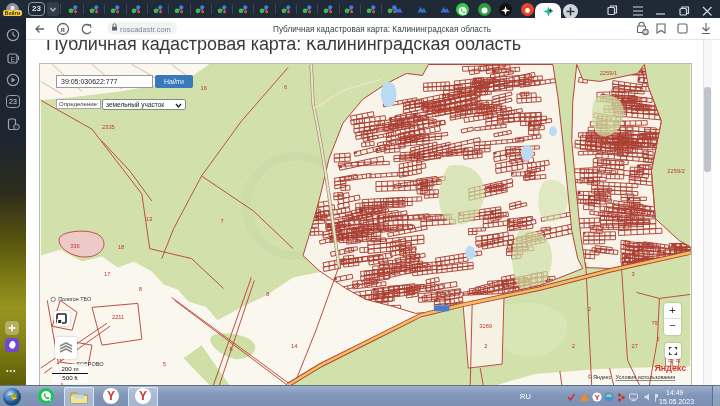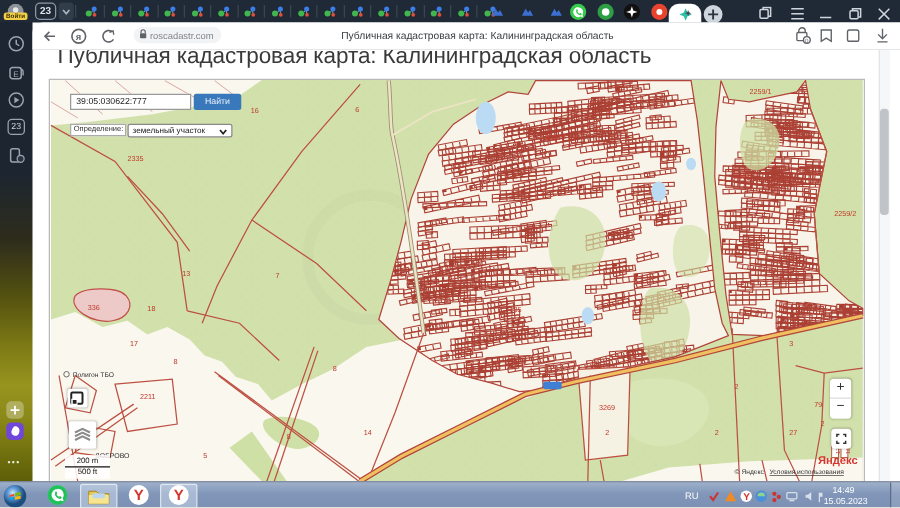--- a/index.html
+++ b/index.html
@@ -1187,21 +1187,21 @@
   <div class="tbn hl" style="left:64px"></div>
   <svg style="position:absolute;left:70px;top:3px" width="18" height="16">
         <path d="M1 4 h6 l2 2 h8 v8 h-16 Z" fill="#e8c84f" stroke="#a8861c" stroke-width="0.8"></path>
         <path d="M1 7 h16 v7 h-16 Z" fill="#f7e48e"></path>
         <rect x="4" y="5.5" width="10" height="4" rx="1" fill="#bcd7ee"></rect>
       </svg>
   <div class="tbn" style="left:96px"></div>
       <div class="ycirc" style="left:103px">Y</div>
   <div class="tbn hl" style="left:128px"></div>
       <div class="ycirc" style="left:135px">Y</div>
-  <div class="tray" style="left:548px;top:6px;font-size:7.5px">RU</div>
+  <div class="tray" style="left:520px;top:6px;font-size:7.5px">RU</div>
   <svg style="position:absolute;left:566px;top:5px" width="92" height="12">
    <path d="M2 6 l2.5 3 l4 -6" stroke="#c33" stroke-width="1.6" fill="none"></path>
    <path d="M14 10 L18.5 2 L23 10 Z" fill="#f08a24"></path>
    <circle cx="31" cy="6" r="4.6" fill="#fff"></circle>
         <text x="28.5" y="9" font-size="8" fill="#d5352c" font-weight="bold">Y</text>
    <circle cx="43" cy="6" r="4.6" fill="#4a90d9"></circle>
         <path d="M40 6 a3 3 0 0 1 6 0" fill="#8fd18f"></path>
    <circle cx="53.5" cy="4" r="1.7" fill="#c33"></circle>
         <circle cx="57" cy="6.5" r="1.7" fill="#c33"></circle>
         <circle cx="53.5" cy="9" r="1.7" fill="#c33"></circle>

